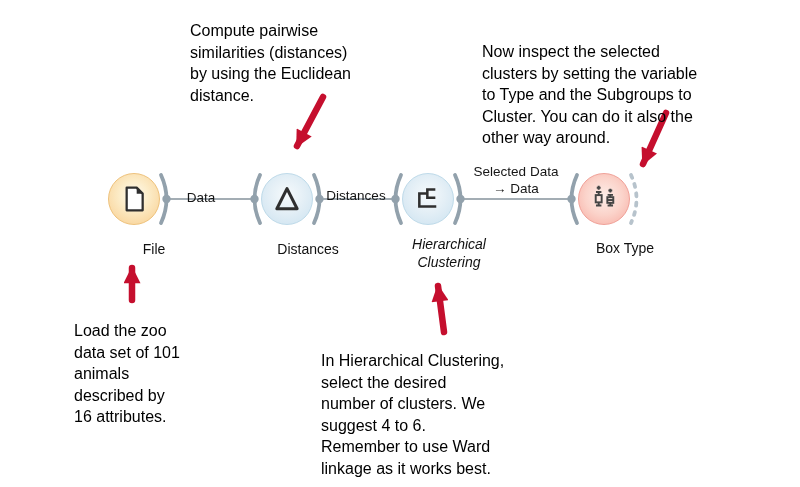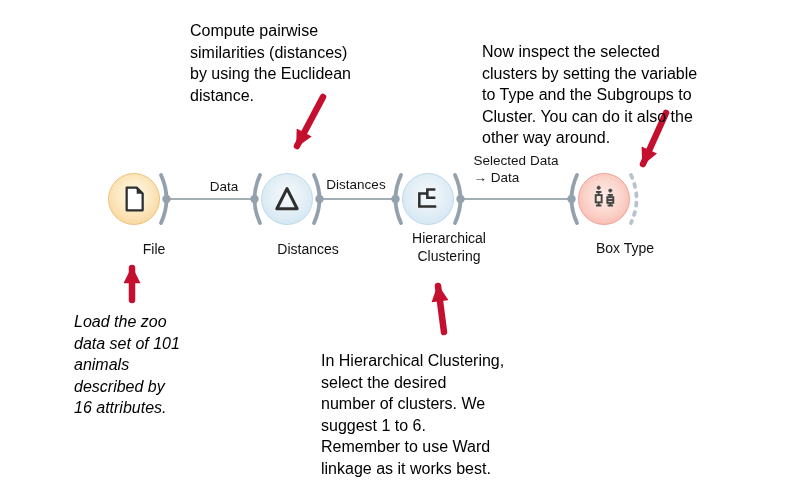--- a/index.html
+++ b/index.html
@@ -45,26 +45,27 @@
     font-size: 14px;
     line-height: 17.5px;
     color: #111111;
     white-space: pre-line;
     z-index: 3;
     padding-left: 40px;
   }
   .link-label {
     position: absolute;
     transform: translateX(-50%);
-    text-align: left;
+    text-align: center;
     font-size: 13.5px;
     line-height: 17px;
     color: #151515;
     white-space: pre-line;
     z-index: 3;
+    margin-top: 11px;
   }
   .annotation {
     position: absolute;
     font-size: 16px;
     line-height: 21.5px;
     color: #000000;
     white-space: pre-line;
     z-index: 3;
   }
   .icon-svg { display: block; }
@@ -149,43 +150,43 @@
         <path d="M14.4 8.4 H18.6 M16.5 8.4 V10.2"></path>
         <rect x="14.2" y="10.2" width="4.6" height="4.4"></rect>
         <path d="M14.2 12.4 H18.8"></path>
         <path d="M16.5 14.6 V16.6 M14.4 16.6 H18.6"></path>
       </g>
     </svg>
   </div>
 
   <div class="wlabel" style="left:134px; top:241px;">File</div>
   <div class="wlabel" style="left:288px; top:241px;">Distances</div>
-  <div class="wlabel" style="left:429px; top:230px;">Hierarchical
+  <div class="wlabel" style="left:429px; top:236px;font-style:italic;">Hierarchical
 Clustering</div>
   <div class="wlabel" style="left:605px; top:240px;">Box Type</div>
 
-  <div class="link-label" style="left:224px; top:178px;">Data</div>
+  <div class="link-label" style="left:201px; top:178px;">Data</div>
   <div class="link-label" style="left:356px; top:176px;">Distances</div>
   <div class="link-label" style="left:516px; top:152px;">Selected Data
 → Data</div>
 
   <div class="annotation" style="left:190px; top:20px;">Compute pairwise
 similarities (distances)
 by using the Euclidean
 distance.</div>
   <div class="annotation" style="left:482px; top:9px;margin-top:32px;">Now inspect the selected
 clusters by setting the variable
 to Type and the Subgroups to
 Cluster. You can do it also the
 other way around.</div>
-  <div class="annotation" style="left:74px; top:311px;font-style:italic;">Load the zoo
+  <div class="annotation" style="left:74px; top:320px;">Load the zoo
 data set of 101
 animals
 described by
 16 attributes.</div>
   <div class="annotation" style="left:321px; top:350px;">In Hierarchical Clustering,
 select the desired
 number of clusters. We
-suggest 1 to 6.
+suggest 4 to 6.
 Remember to use Ward
 linkage as it works best.</div>
 
 </div>
 
 </body></html>

